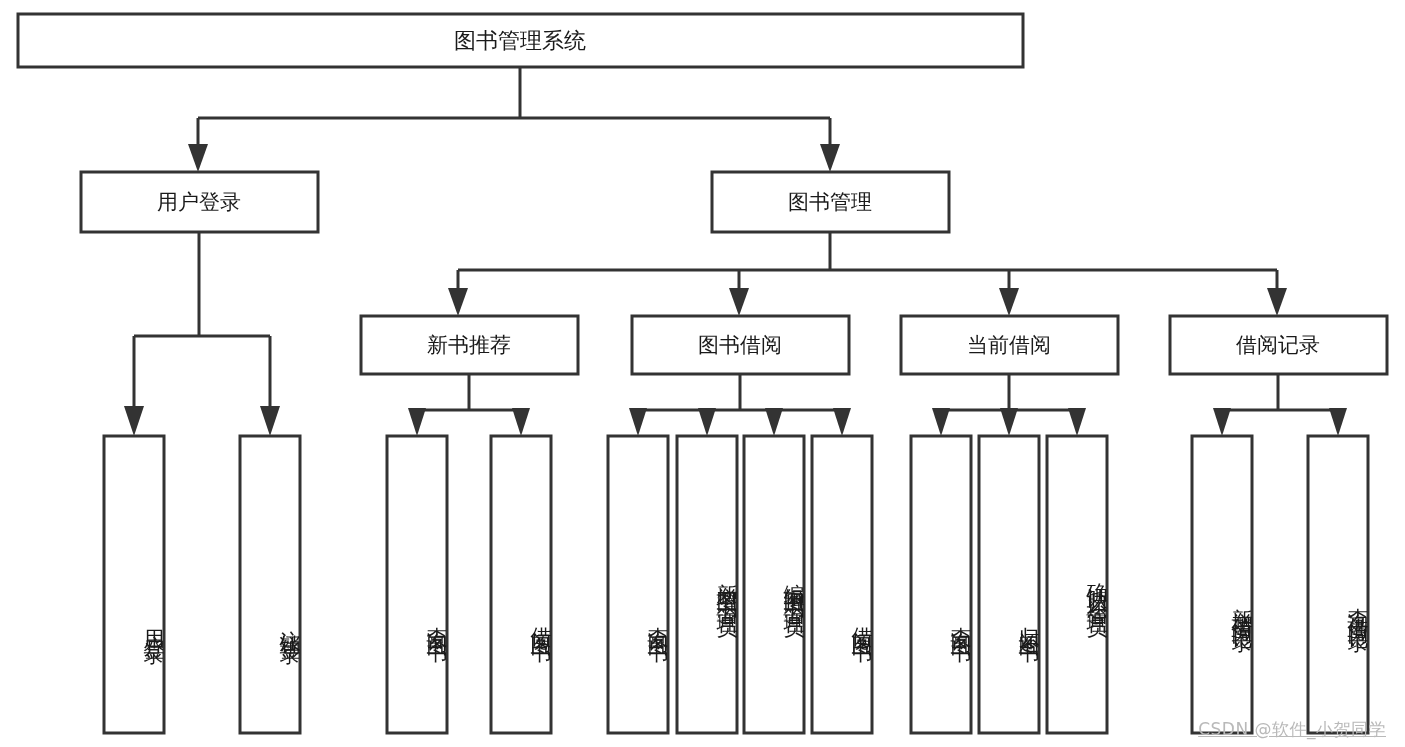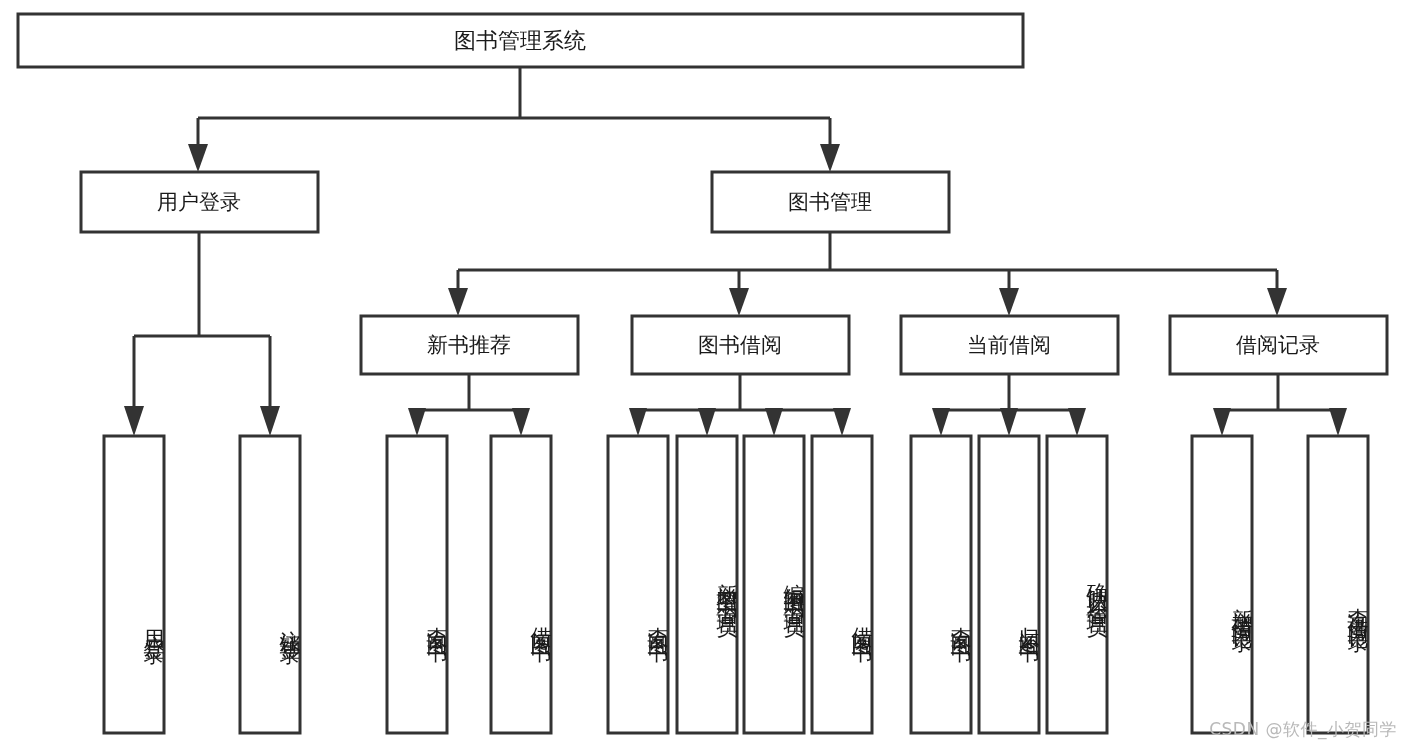--- a/index.html
+++ b/index.html
@@ -63,27 +63,28 @@
     letter-spacing: 5px;
     line-height: 1;
     display: flex;
     align-items: flex-start;
     justify-content: center;
     white-space: nowrap;
     pointer-events: none;
   }
   .watermark {
     position: absolute;
-    right: 8px;
+    right: 19px;
     bottom: 6px;
     font-family: "DejaVu Sans", "Liberation Sans", sans-serif;
     font-size: 17px;
     color: #b9b9b9;
     letter-spacing: 0.5px;
     white-space: nowrap;
+    text-decoration: underline;
   }
 </style>
 </head>
 <body>
 
 <div id="diagram-root">
 
   <svg id="flow" viewBox="0 0 1405 747">
 
     <g>

